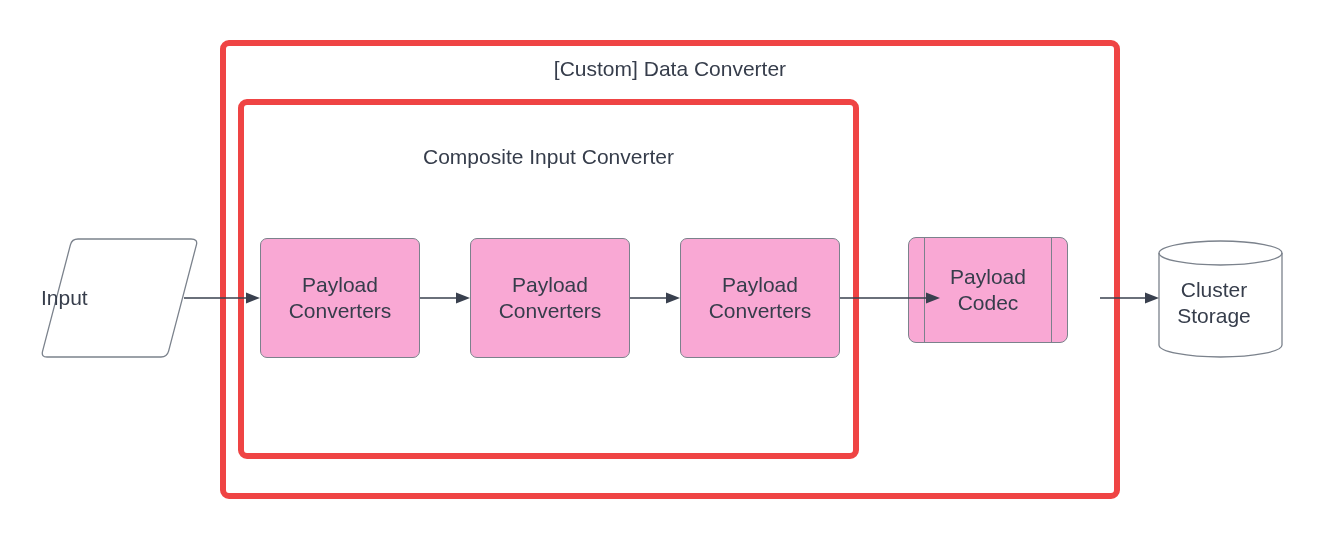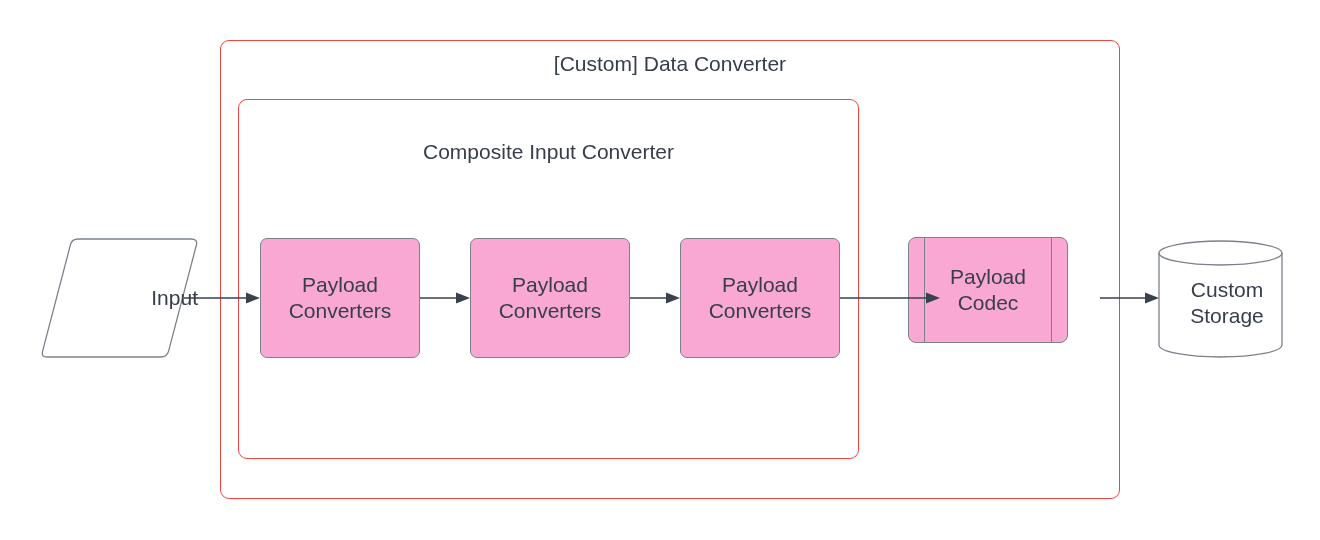--- a/index.html
+++ b/index.html
@@ -11,21 +11,21 @@
     position: relative;
     width: 1320px;
     height: 540px;
     background: #ffffff;
     font-family: "Liberation Sans", "DejaVu Sans", sans-serif;
     color: #363d4b;
     overflow: hidden;
   }
   .container-box {
     position: absolute;
-    border: 1px solid #ef4444;
+    border: 6px solid #ef4444;
     border-radius: 9px;
     background: transparent;
     box-sizing: border-box;
   }
   .container-label {
     width: 100%;
     text-align: center;
     font-size: 21px;
     line-height: 26px;
     color: #363d4b;
@@ -51,21 +51,21 @@
     position: absolute;
     top: 0;
     width: 1px;
     height: 100%;
     background: #7b828c;
   }
   .shape-label-overlay {
     position: absolute;
     display: flex;
     align-items: center;
-    justify-content: flex-end;
+    justify-content: flex-start;
     text-align: center;
     pointer-events: none;
   }
   #svg-layer {
     position: absolute;
     left: 0;
     top: 0;
     width: 1320px;
     height: 540px;
     pointer-events: none;
@@ -133,16 +133,16 @@
       <line x1="1100" y1="298" x2="1146" y2="298" stroke="#39404e" stroke-width="1.6"></line>
       <polygon points="1159,298 1145,292.5 1145,303.5" fill="#39404e"></polygon>
     </g>
   </svg>
 
   <div class="shape-label-overlay" style="left:41px; top:239px; width:157px; height:118px;">
     <div class="node-label">Input</div>
   </div>
 
   <div class="shape-label-overlay" style="left:1159px; top:249px; width:123px; height:108px;">
-    <div class="node-label" style="width:110px;">Custom Storage</div>
+    <div class="node-label" style="width:110px;">Cluster Storage</div>
   </div>
 
 </div>
 
 </body></html>

